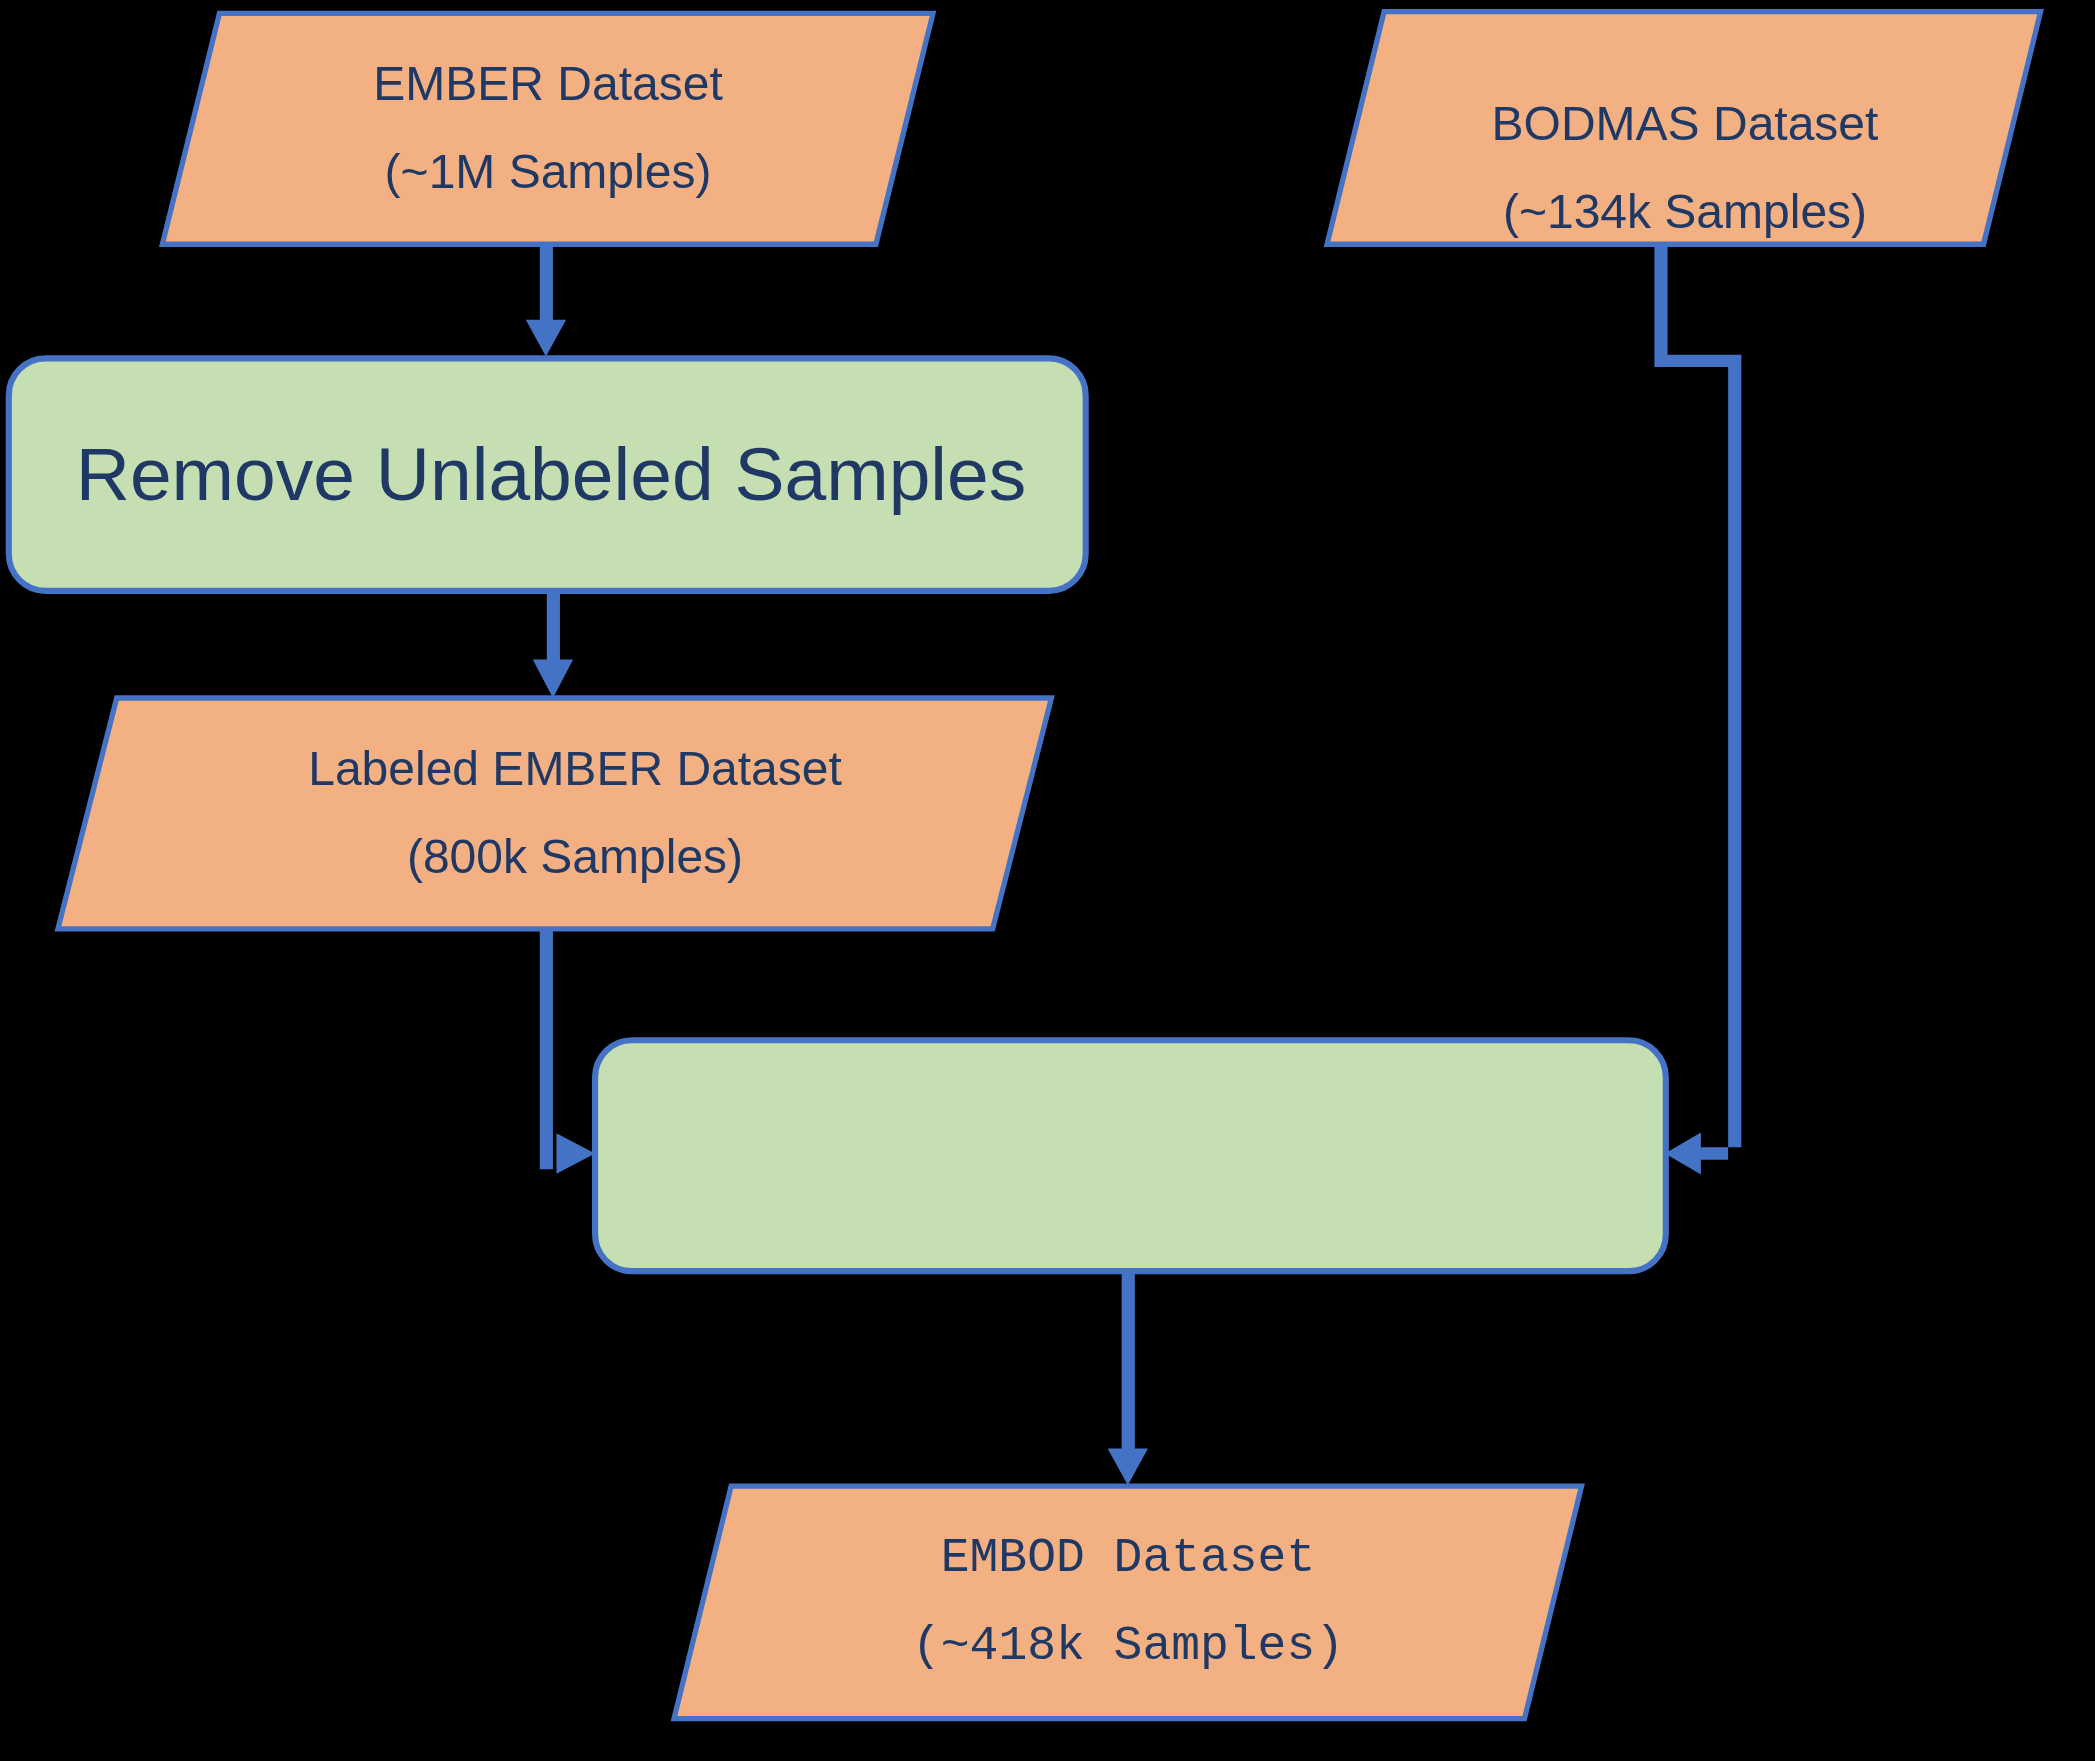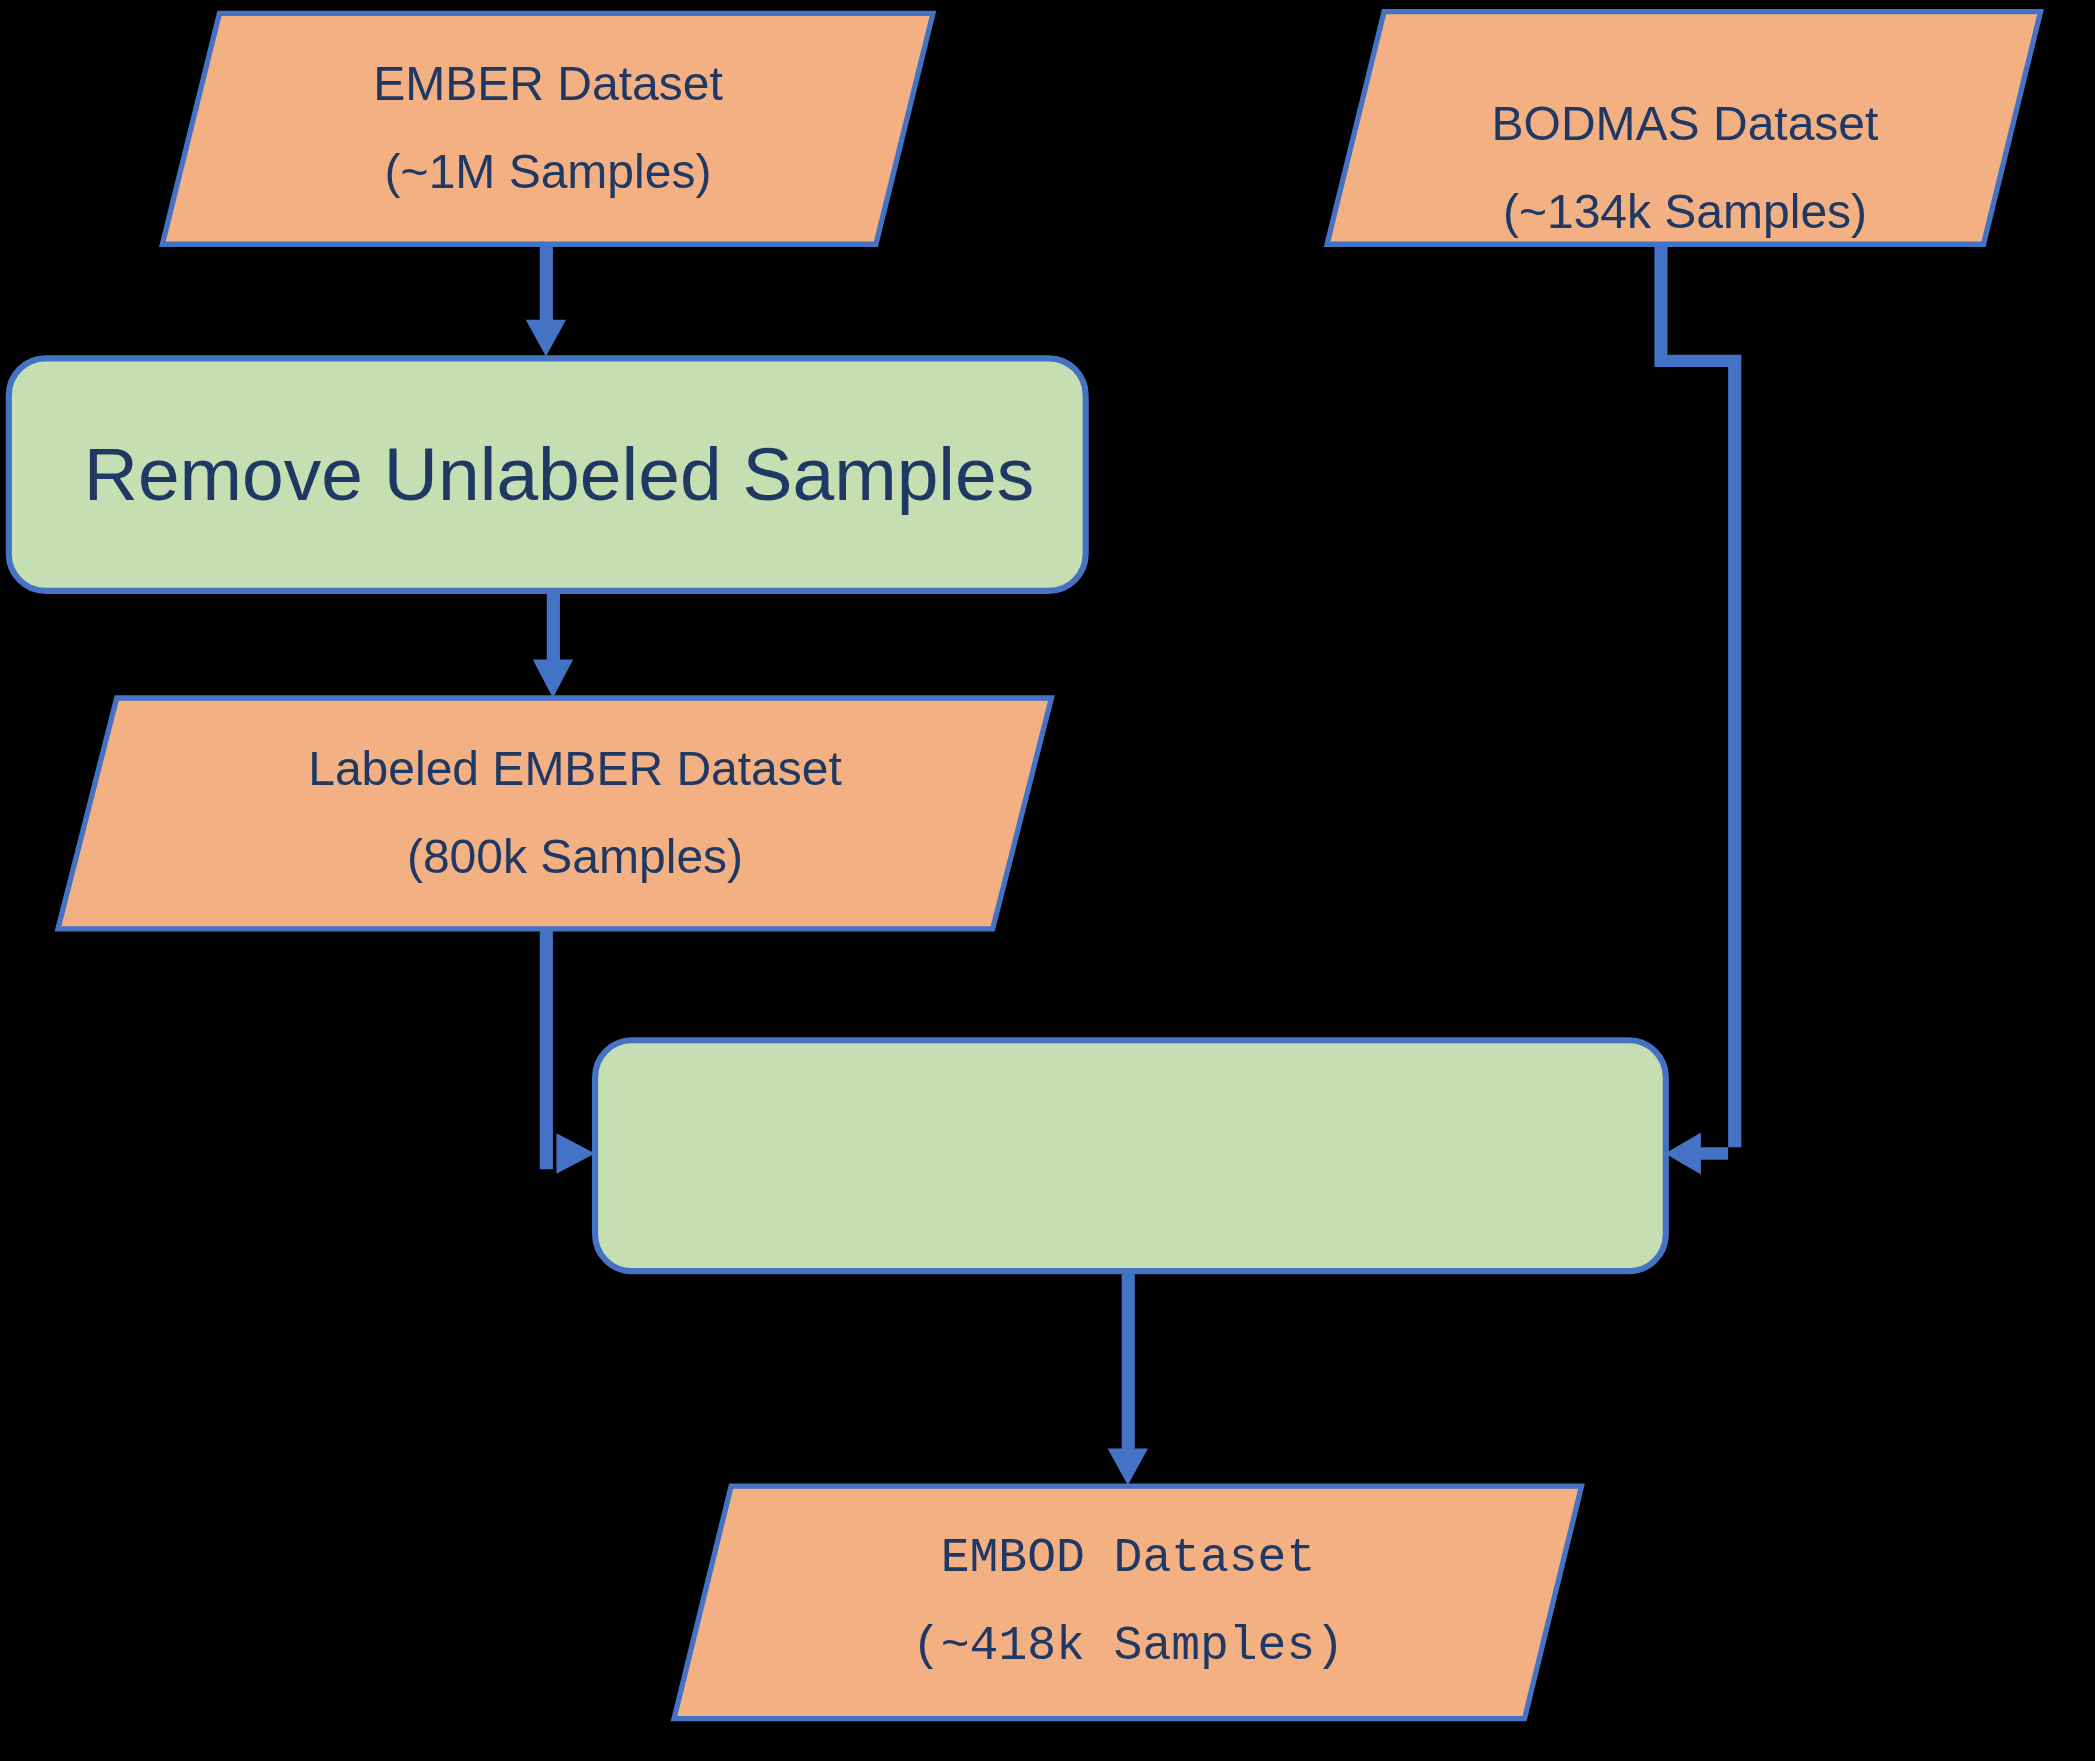--- a/index.html
+++ b/index.html
@@ -77,21 +77,21 @@
   <div class="label label-dataset" style="left:548px; top:128px;">
     <span>EMBER Dataset</span>
     <span>(~1M Samples)</span>
   </div>
 
   <div class="label label-dataset" style="left:1685px; top:128px;margin-top:40px;">
     <span>BODMAS Dataset</span>
     <span>(~134k Samples)</span>
   </div>
 
-  <div class="label label-process" style="left:551px; top:474px;margin-left:8px;">
+  <div class="label label-process" style="left:551px; top:474px;">
     <span>Remove Unlabeled Samples</span>
   </div>
 
   <div class="label label-dataset" style="left:575px; top:813px;">
     <span>Labeled EMBER Dataset</span>
     <span>(800k Samples)</span>
   </div>
 
 
   <div class="label label-dataset" style="left:1128px; top:1602px;font-family:Liberation Mono, monospace;">

